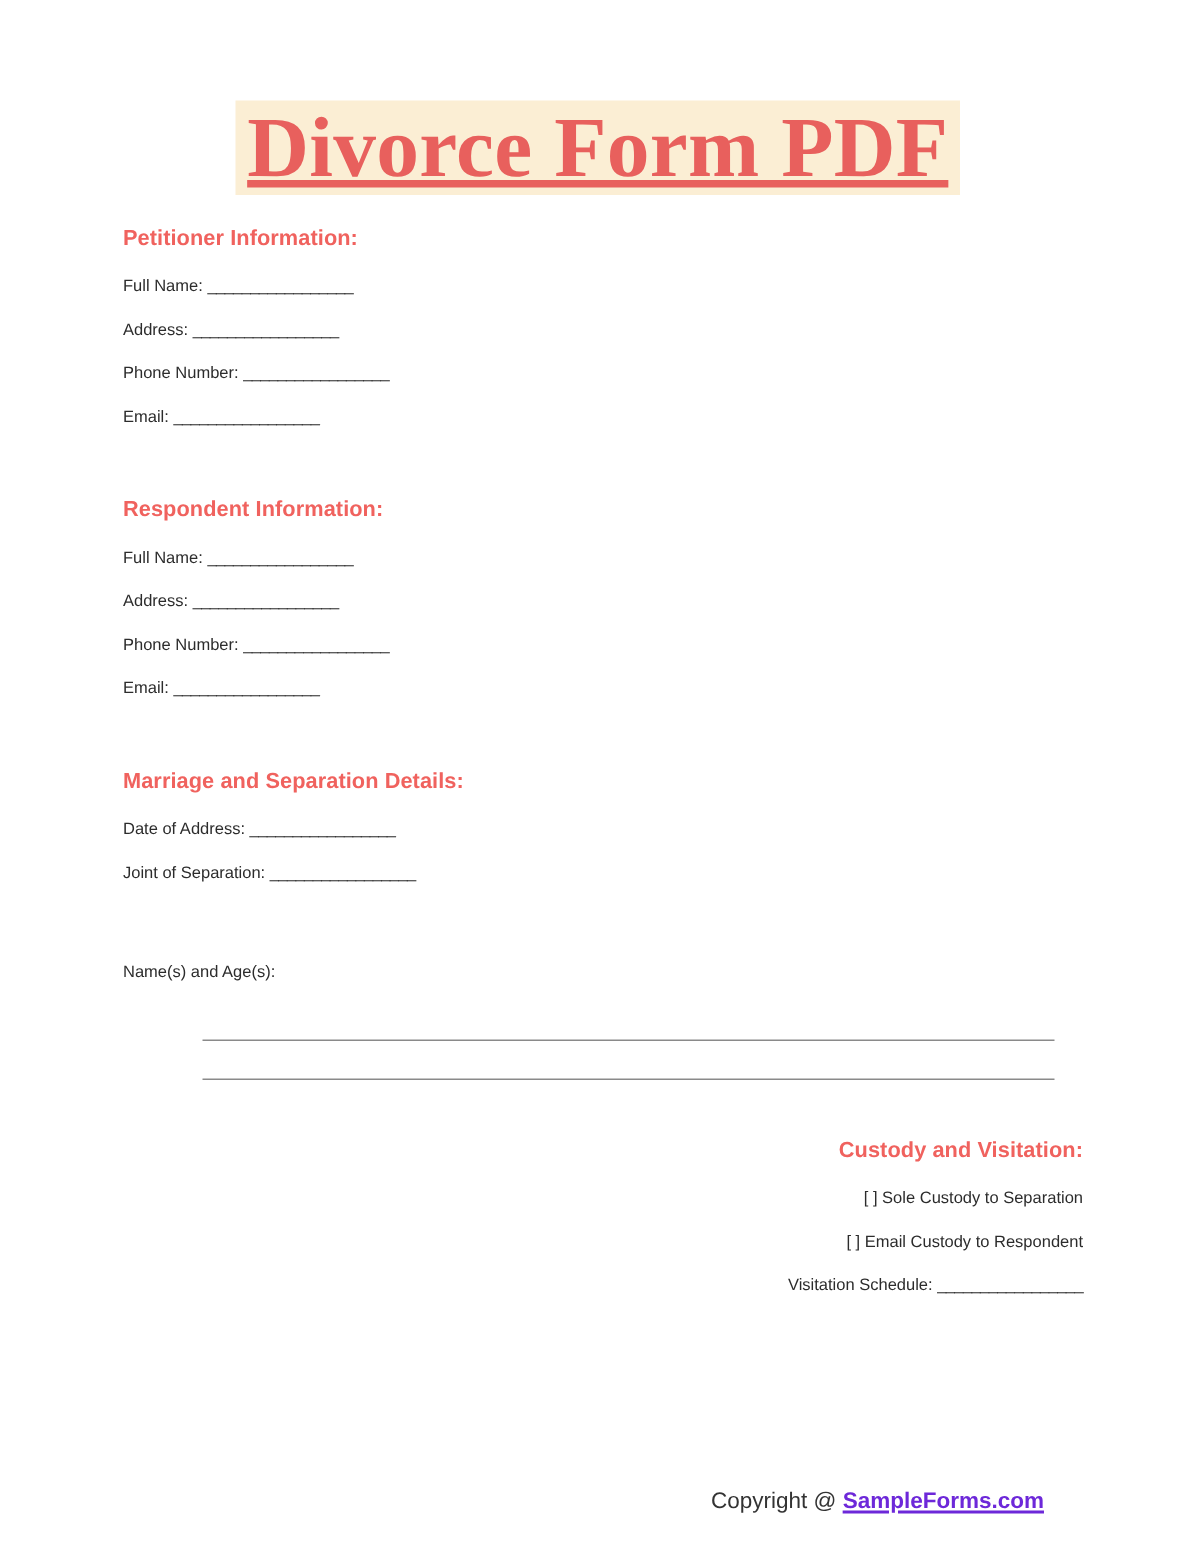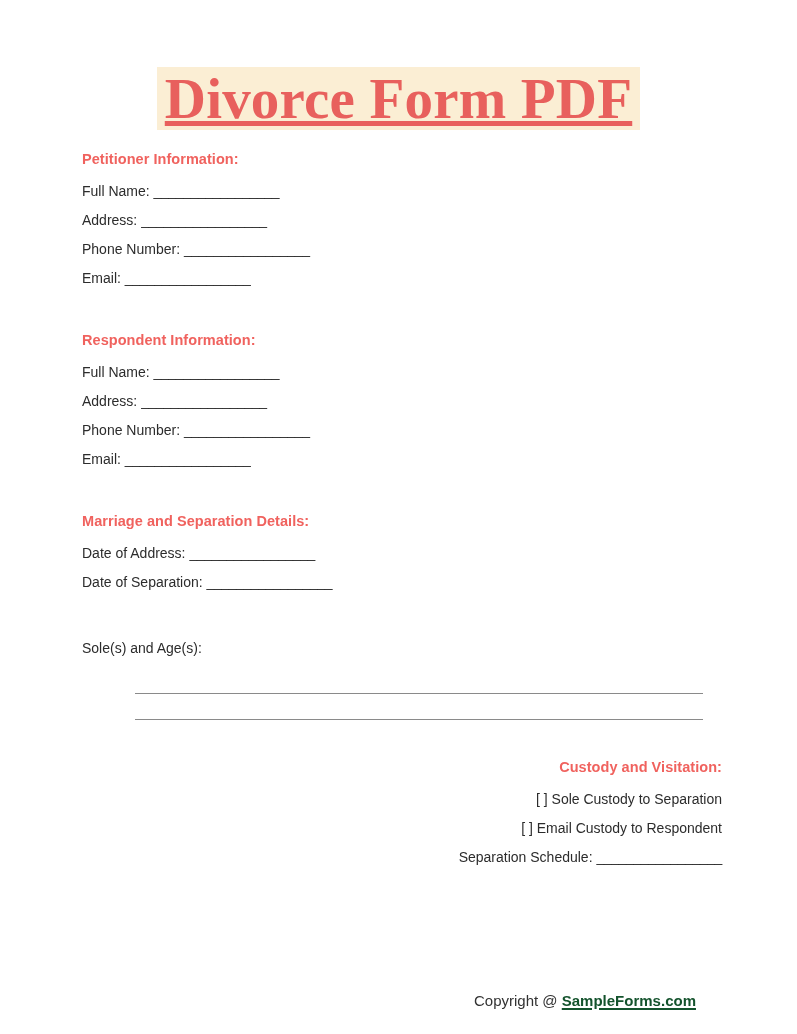--- a/index.html
+++ b/index.html
@@ -63,21 +63,21 @@
     color: #f0625e;
     font-weight: bold;
     font-size: 14.5px;
     line-height: 20px;
     margin: 0 0 8px 0;
     letter-spacing: 0.05px;
   }
 
   .field-line {
     color: #2c2c2c;
-    font-size: 14px;
+    font-size: 11px;
     line-height: 29px;
     margin: 0;
     white-space: pre;
   }
 
   .blank {
     letter-spacing: -0.4px;
   }
 
   
@@ -103,21 +103,21 @@
   .footer {
     position: absolute;
     left: 474px;
     top: 990px;
     font-size: 15px;
     line-height: 22px;
     color: #333333;
     white-space: pre;
   }
   .footer-brand {
-    color: #14532d;
+    color: #6d28d9;
     font-weight: bold;
     text-decoration: underline;
     text-underline-offset: 2px;
     text-decoration-thickness: 2px;
   }
 </style>
 </head>
 <body>
 
 <div class="page">
@@ -140,35 +140,35 @@
       <p class="section-heading">Respondent Information:</p>
       <p class="field-line"><span>Full Name: </span><span class="blank">_________________</span></p>
       <p class="field-line"><span>Address: </span><span class="blank">_________________</span></p>
       <p class="field-line"><span>Phone Number: </span><span class="blank">_________________</span></p>
       <p class="field-line"><span>Email: </span><span class="blank">_________________</span></p>
     </div>
 
     <div class="section">
       <p class="section-heading">Marriage and Separation Details:</p>
       <p class="field-line"><span>Date of Address: </span><span class="blank">_________________</span></p>
-      <p class="field-line"><span>Date of Separation: </span><span class="blank">_________________</span></p>
+      <p class="field-line"><span>Joint of Separation: </span><span class="blank">_________________</span></p>
     </div>
 
     <div class="section children-section">
-      <p class="field-line"><span>Sole(s) and Age(s):</span></p>
+      <p class="field-line"><span>Name(s) and Age(s):</span></p>
       <div class="ruled-area">
         <div class="rule"></div>
         <div class="rule"></div>
       </div>
     </div>
 
     <div class="section custody-section">
       <p class="section-heading">Custody and Visitation:</p>
       <p class="field-line"><span>[ ] Sole Custody to Separation</span></p>
       <p class="field-line"><span>[ ] Email Custody to Respondent</span></p>
-      <p class="field-line"><span>Separation Schedule: </span><span class="blank">_________________</span></p>
+      <p class="field-line"><span>Visitation Schedule: </span><span class="blank">_________________</span></p>
     </div>
 
   </div>
 
   <div class="footer"><span>Copyright @ </span><span class="footer-brand">SampleForms.com</span></div>
 
 </div>
 
 </body></html>

